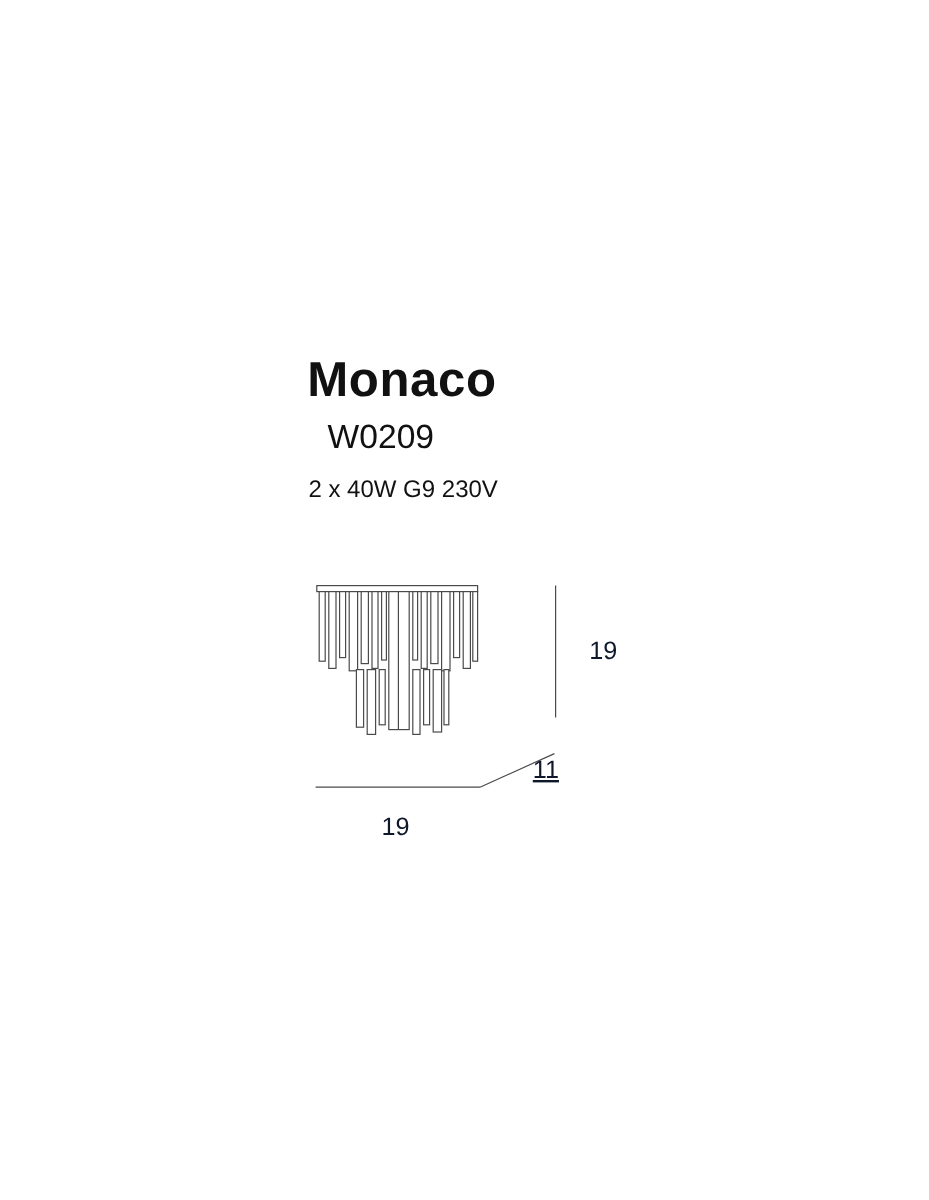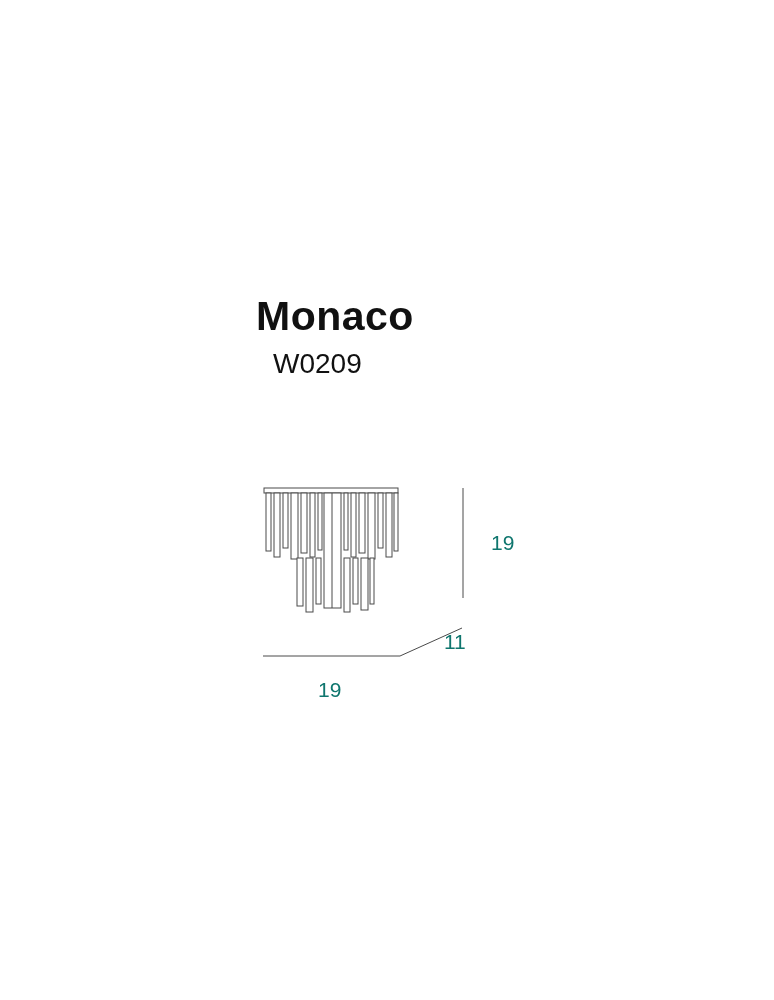--- a/index.html
+++ b/index.html
@@ -35,24 +35,24 @@
   .product-spec {
     left: 257px;
     top: 397px;
     font-size: 20px;
     font-weight: 400;
     color: #111111;
   }
   .dim-label {
     font-size: 21px;
     font-weight: 400;
-    color: #0f766e;
+    color: #0f172a;
   }
   .dim-height { left: 491px; top: 531px; }
-  .dim-depth  { left: 444px; top: 630px; }
+  .dim-depth  { left: 444px; top: 630px; text-decoration: underline; }
   .dim-width  { left: 318px; top: 678px; }
   svg.drawing {
     position: absolute;
     left: 0;
     top: 0;
     width: 774px;
     height: 1000px;
   }
   svg .stroke {
     fill: none;
@@ -65,20 +65,21 @@
     stroke-width: 1;
   }
 </style>
 </head>
 <body>
 
 <div class="page">
 
   <div class="abs product-title">Monaco</div>
   <div class="abs product-model">W0209</div>
+  <div class="abs product-spec">2 x 40W G9 230V</div>
 
   <svg class="drawing" viewBox="0 0 774 1000" aria-hidden="true">
 
     <rect class="stroke" x="264" y="488" width="134" height="5"></rect>
 
     <g>
       <rect class="rod" x="266" y="493" width="5" height="58"></rect>
       <rect class="rod" x="274" y="493" width="6" height="64"></rect>
       <rect class="rod" x="283" y="493" width="5" height="55"></rect>
       <rect class="rod" x="291" y="493" width="7" height="66"></rect>

